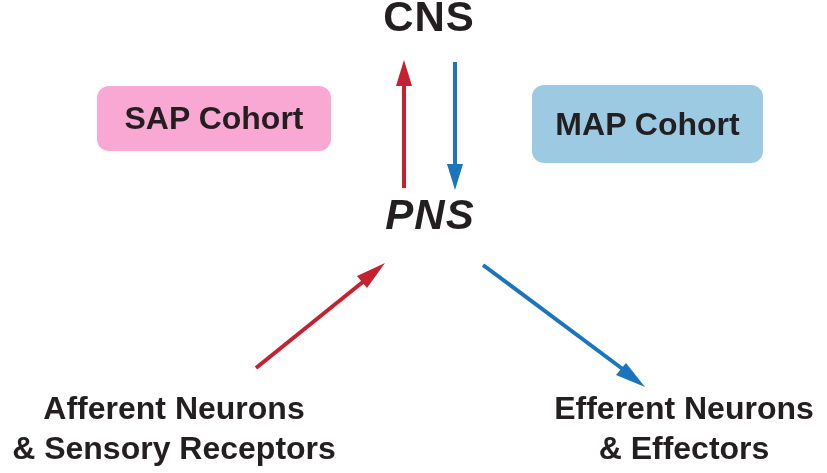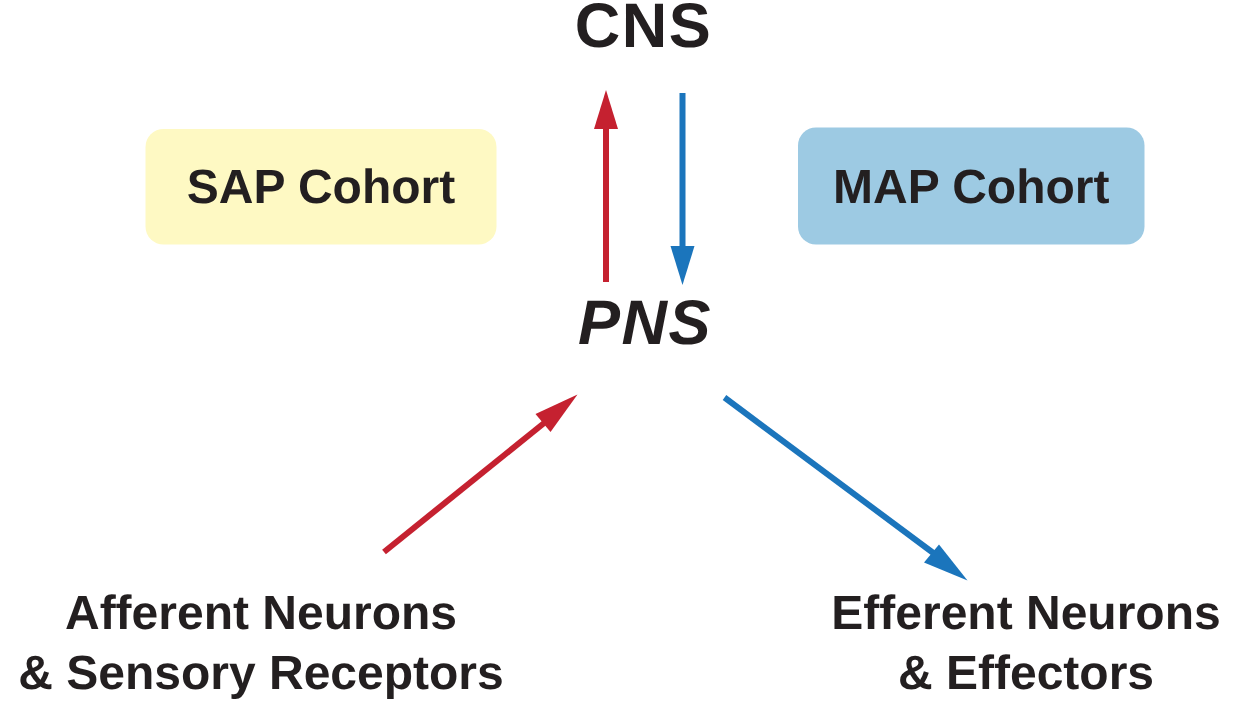--- a/index.html
+++ b/index.html
@@ -86,21 +86,21 @@
     <g>
       <line x1="483" y1="265" x2="624" y2="370" stroke="#1B75BC"></line>
       <polygon points="645,387 616,375 626,363" fill="#1B75BC"></polygon>
     </g>
   </svg>
 
   <div class="node-label big-label" style="left:429px; top:-4px; transform:translateX(-50%);">CNS</div>
 
   <div class="node-label big-label" style="left:430px; top:194px; transform:translateX(-50%);font-style:italic;">PNS</div>
 
-  <div class="cohort-box" style="left: 97px; top: 86px; width: 234px; height: 77px; background-color: #fef9c3;">
+  <div class="cohort-box" style="left: 97px; top: 86px; width: 234px; height: 65px; background-color: #f9a8d4;">
     <span class="cohort-text">SAP Cohort</span>
   </div>
 
   <div class="cohort-box" style="left: 532px; top: 85px; width: 231px; height: 78px; background-color: rgb(157, 202, 227); justify-content: center;">
     <span class="cohort-text">MAP Cohort</span>
   </div>
 
   <div class="caption-block" style="left:-6px; top:388px;">
     <span>Afferent Neurons</span>
     <span>&amp; Sensory Receptors</span>

